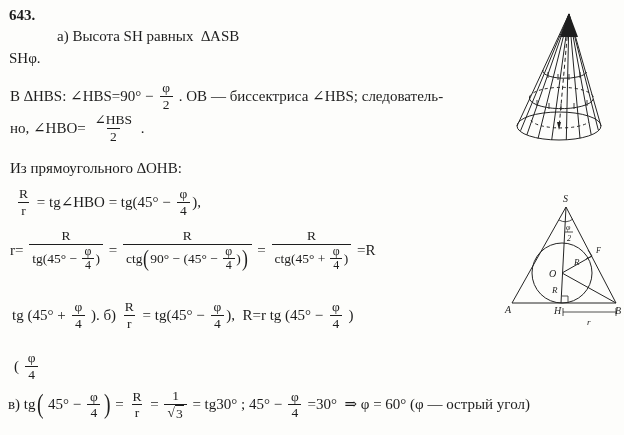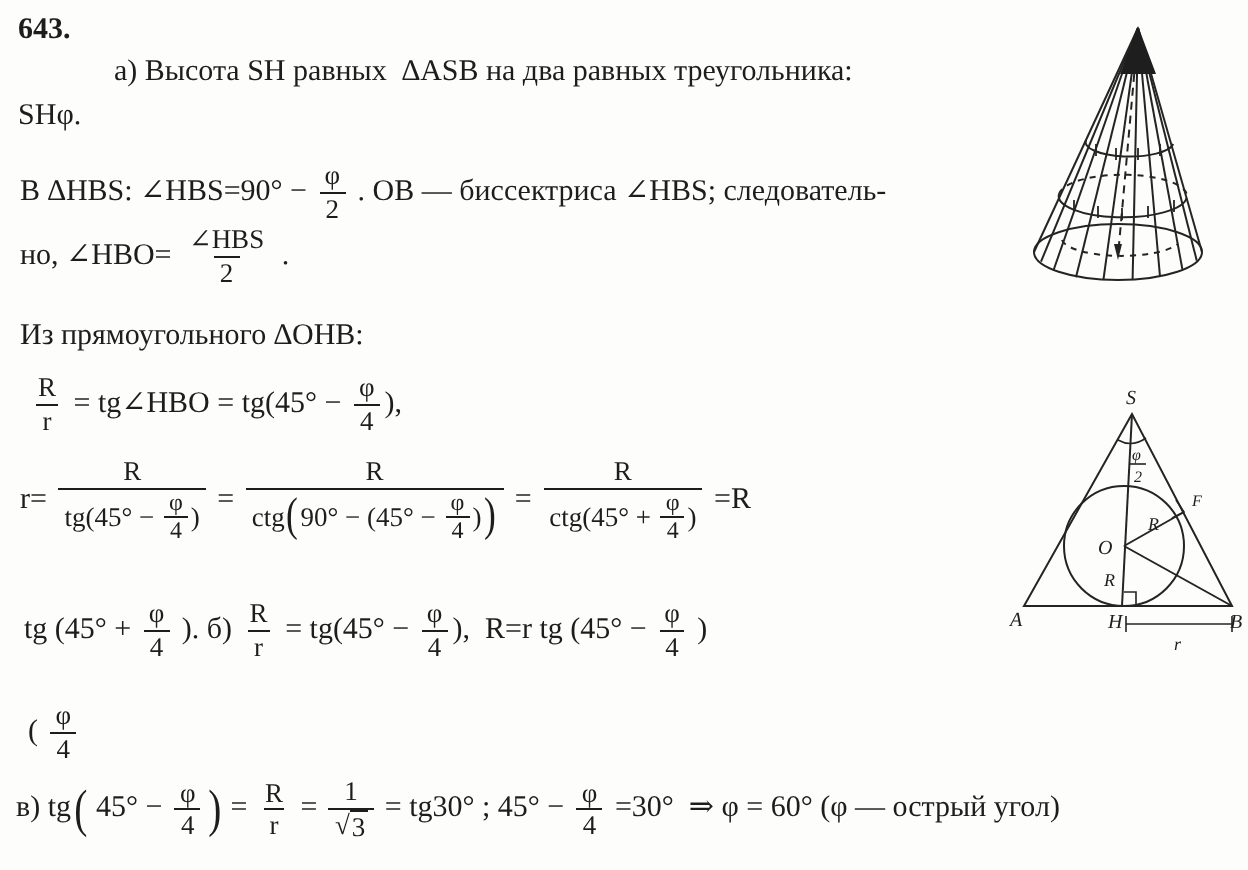--- a/index.html
+++ b/index.html
@@ -29,21 +29,21 @@
   .sqrt .rad{border-top:1.2px solid #1d1d1d;padding:0 1px;}
   svg text{font-family:"Liberation Serif","DejaVu Serif",serif;}
 </style>
 </head>
 <body>
 
 <div id="page">
 
   <div id="textcol">
       <div class="tline" style="top: 6px; left: 9px;"><span class="tk-b">643.</span></div>
-      <div class="tline" style="top: 27px; left: 9px; margin-left: 48px;"><span class="tk-t">а) Высота </span><span class="tk-i">SH</span><span class="tk-t"> равных  ∆</span><span class="tk-i">ASB</span><span class="tk-t"> на два равных треугольника:</span></div>
+      <div class="tline" style="top: 27px; left: 9px; margin-left: 48px;"><span class="tk-t">а) Высота </span><span class="tk-i">SH</span><span class="tk-t"> равных  ∆</span><span class="tk-i">ASB</span></div>
       <div class="tline" style="top: 49px; left: 9px;"><span class="tk-i">SH</span><span class="tk-i">φ</span><span class="tk-t">.</span></div>
       <div class="tline" style="top: 80px; left: 10px;"><span class="tk-t">В ∆</span><span class="tk-i">HBS</span><span class="tk-t">: ∠</span><span class="tk-i">HBS</span><span class="tk-t">=90° − </span><span class="frac"><span class="num"><span class="tk-i">φ</span></span><span class="den"><span class="tk-t">2</span></span></span><span class="tk-t"> . </span><span class="tk-i">OB</span><span class="tk-t"> — биссектриса ∠</span><span class="tk-i">HBS</span><span class="tk-t">; следователь-</span></div>
       <div class="tline" style="top: 112px; left: 10px; text-align: right;"><span class="tk-t">но, ∠</span><span class="tk-i">HBO</span><span class="tk-t">= </span><span class="frac"><span class="num"><span class="tk-t">∠</span><span class="tk-i">HBS</span></span><span class="den"><span class="tk-t">2</span></span></span><span class="tk-t"> .</span></div>
       <div class="tline" style="top: 159px; left: 10px;"><span class="tk-t">Из прямоугольного ∆</span><span class="tk-i">OHB</span><span class="tk-t">:</span></div>
       <div class="tline" style="top: 186px; left: 14px;"><span class="frac"><span class="num"><span class="tk-i">R</span></span><span class="den"><span class="tk-i">r</span></span></span><span class="tk-t"> = tg∠</span><span class="tk-i">HBO</span><span class="tk-t"> = tg(45° − </span><span class="frac"><span class="num"><span class="tk-i">φ</span></span><span class="den"><span class="tk-t">4</span></span></span><span class="tk-t">),</span></div>
       <div class="tline" style="top: 228px; left: 10px;"><span class="tk-i">r</span><span class="tk-t">= </span><span class="frac"><span class="num"><span class="tk-i">R</span></span><span class="den"><span class="tk-t">tg(45° − </span><span class="frac"><span class="num"><span class="tk-i">φ</span></span><span class="den"><span class="tk-t">4</span></span></span><span class="tk-t">)</span></span></span><span class="tk-t"> = </span><span class="frac"><span class="num"><span class="tk-i">R</span></span><span class="den"><span class="tk-t">ctg</span><span class="tk-p">(</span><span class="tk-t">90° − (45° − </span><span class="frac"><span class="num"><span class="tk-i">φ</span></span><span class="den"><span class="tk-t">4</span></span></span><span class="tk-t">)</span><span class="tk-p">)</span></span></span><span class="tk-t"> = </span><span class="frac"><span class="num"><span class="tk-i">R</span></span><span class="den"><span class="tk-t">ctg(45° + </span><span class="frac"><span class="num"><span class="tk-i">φ</span></span><span class="den"><span class="tk-t">4</span></span></span><span class="tk-t">)</span></span></span><span class="tk-t"> =</span><span class="tk-i">R</span></div>
       <div class="tline" style="top: 299px; left: 12px;"><span class="tk-t">tg (45° + </span><span class="frac"><span class="num"><span class="tk-i">φ</span></span><span class="den"><span class="tk-t">4</span></span></span><span class="tk-t"> ). б) </span><span class="frac"><span class="num"><span class="tk-i">R</span></span><span class="den"><span class="tk-i">r</span></span></span><span class="tk-t"> = tg(45° − </span><span class="frac"><span class="num"><span class="tk-i">φ</span></span><span class="den"><span class="tk-t">4</span></span></span><span class="tk-t">),  </span><span class="tk-i">R</span><span class="tk-t">=</span><span class="tk-i">r</span><span class="tk-t"> tg (45° − </span><span class="frac"><span class="num"><span class="tk-i">φ</span></span><span class="den"><span class="tk-t">4</span></span></span><span class="tk-t"> )</span></div>
       <div class="tline" style="top: 350px; left: 14px;"><span class="tk-t">( </span><span class="frac"><span class="num"><span class="tk-i">φ</span></span><span class="den"><span class="tk-t">4</span></span></span></div>
       <div class="tline" style="top: 388px; left: 8px;"><span class="tk-t">в) tg</span><span class="tk-p">(</span><span class="tk-t"> 45° − </span><span class="frac"><span class="num"><span class="tk-i">φ</span></span><span class="den"><span class="tk-t">4</span></span></span><span class="tk-p">)</span><span class="tk-t"> = </span><span class="frac"><span class="num"><span class="tk-i">R</span></span><span class="den"><span class="tk-i">r</span></span></span><span class="tk-t"> = </span><span class="frac"><span class="num"><span class="tk-t">1</span></span><span class="den"><span class="sqrt"><span>√</span><span class="rad">3</span></span></span></span><span class="tk-t"> = tg30° ; 45° − </span><span class="frac"><span class="num"><span class="tk-i">φ</span></span><span class="den"><span class="tk-t">4</span></span></span><span class="tk-t"> =30°  ⇒ φ = 60° (φ — острый угол)</span></div>
     </div>

